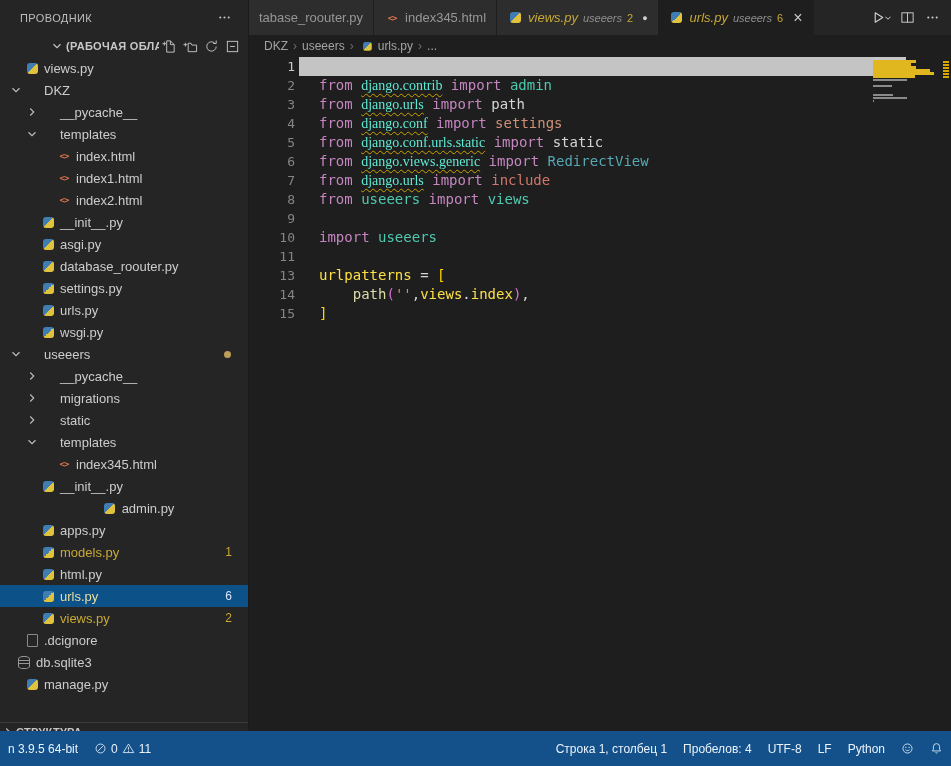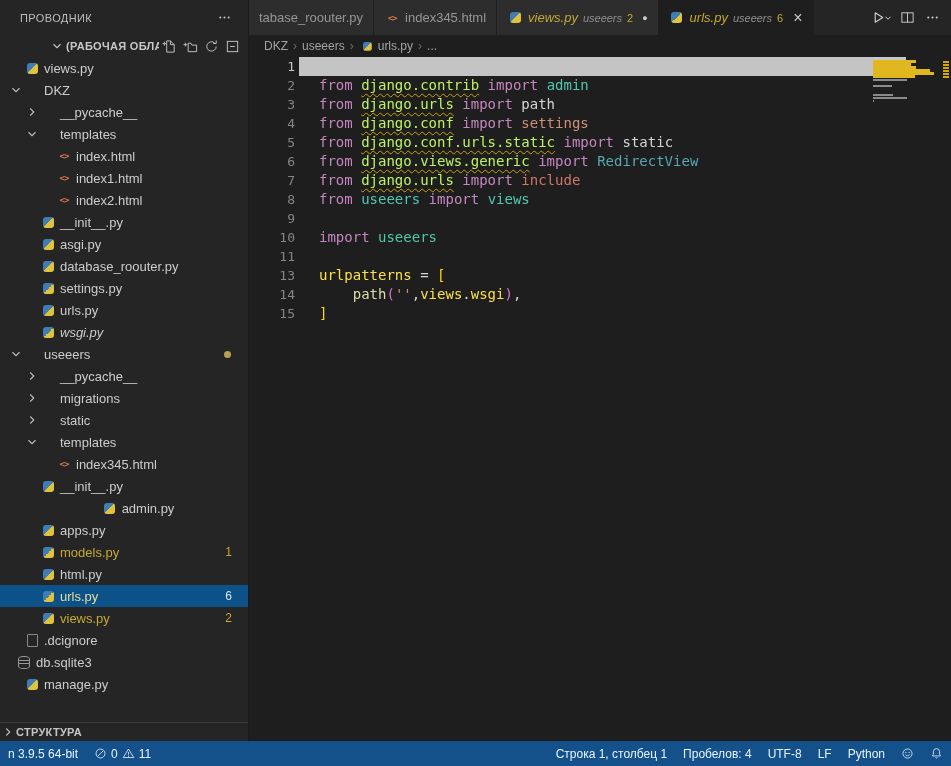--- a/index.html
+++ b/index.html
@@ -65,43 +65,43 @@
   
   .code{position:relative;flex:1;overflow:hidden;
     font-family:"DejaVu Sans Mono","Liberation Mono",monospace;font-size:14px;}
   .cl{height:19px;line-height:19px;white-space:pre;position:relative;}
   .cl.cur::after{content:'';position:absolute;left:50px;right:78px;top:0;bottom:0;
     background:rgba(238,238,238,.8);pointer-events:none;}
   .ln{display:inline-block;width:46px;text-align:right;color:#858585;font-size:13px;}
   .ln.act{color:#c6c6c6;}
   .ltxt{margin-left:24px;}
   .tk-kw{color:#c586c0;}
-  .tk-modw{color:#bef264;text-decoration-line:underline;text-decoration-style:wavy;
-    text-decoration-color:#c8a300;text-decoration-thickness:1px;text-underline-offset:3px;}
+  .tk-modw{color:#5eead4;text-decoration-line:underline;text-decoration-style:wavy;
+    text-decoration-color:#c8a300;text-decoration-thickness:1px;text-underline-offset:3px;font-family:Liberation Serif, serif;}
   .tk-teal{color:#4ec9b0;}
   .tk-orange{color:#ce9178;}
   .tk-red{color:#d1766a;}
   .tk-cyan{color:#56a8b5;}
   .tk-blue{color:#fde047;}
   .tk-gold{color:#ffd700;}
   .tk-fn{color:#dcdcaa;}
   .tk-pink{color:#d670d6;}
   .tk-str{color:#ce9178;}
   .tk-pl{color:#d4d4d4;}
 
   
   .minimap{position:absolute;top:0;right:10px;width:68px;}
   .mmrow{height:3px;display:flex;align-items:center;}
   .mmwarn{height:3px;background:#e0b71e;}
   .mmbar{height:2px;background:#8a8a8a;}
   .mmc{height:4px;background:#c8c8c8;}
   .rtick{position:absolute;right:2px;width:6px;height:2px;background:#d7a600;}
 
   
-  .statusbar{position:absolute;left:0;right:0;bottom:0;height:25px;
+  .statusbar{position:absolute;left:0;right:0;bottom:0;height:35px;
     background:var(--statusbar-bg,#14518b);display:flex;align-items:center;
     color:#eaf3fb;font-size:12px;}
   .st-left{display:flex;align-items:center;height:100%;}
   .st-right{margin-left:auto;display:flex;align-items:center;height:100%;}
   .st-item{display:flex;align-items:center;gap:4px;padding:0 8px;height:100%;cursor:pointer;white-space:nowrap;}
   .st-item svg{display:block;}
 </style>
 </head>
 <body>
 
@@ -220,21 +220,21 @@
         <div class="tree-row" style="padding-left: 24px;">
           <span class="twistie"></span>
           <span class="fi fi-py"></span>
           <span class="flabel">settings.py</span>
         </div>
         <div class="tree-row" style="padding-left: 24px;">
           <span class="twistie"></span>
           <span class="fi fi-py"></span>
           <span class="flabel">urls.py</span>
         </div>
-        <div class="tree-row" style="padding-left: 24px; font-style: italic;">
+        <div class="tree-row" style="padding-left: 24px;">
           <span class="twistie"></span>
           <span class="fi fi-py"></span>
           <span class="flabel">wsgi.py</span>
         </div>
         <div class="tree-row" style="padding-left: 8px;">
           <span class="twistie">
             <svg viewBox="0 0 16 16" width="14" height="14">
               <path d="M4 6l4 4 4-4" fill="none" stroke="currentColor" stroke-width="1.3"></path>
             </svg>
           </span>
@@ -423,21 +423,21 @@
           <div class="cl"><span class="ln">3</span><span class="ltxt"><span class="tk-kw">from</span><span class="tk-pl"> </span><span class="tk-modw">django.urls</span><span class="tk-pl"> </span><span class="tk-kw">import</span><span class="tk-pl"> </span><span class="tk-pl">path</span></span></div>
           <div class="cl"><span class="ln">4</span><span class="ltxt"><span class="tk-kw">from</span><span class="tk-pl"> </span><span class="tk-modw">django.conf</span><span class="tk-pl"> </span><span class="tk-kw">import</span><span class="tk-pl"> </span><span class="tk-orange">settings</span></span></div>
           <div class="cl"><span class="ln">5</span><span class="ltxt"><span class="tk-kw">from</span><span class="tk-pl"> </span><span class="tk-modw">django.conf.urls.static</span><span class="tk-pl"> </span><span class="tk-kw">import</span><span class="tk-pl"> </span><span class="tk-pl">static</span></span></div>
           <div class="cl"><span class="ln">6</span><span class="ltxt"><span class="tk-kw">from</span><span class="tk-pl"> </span><span class="tk-modw">django.views.generic</span><span class="tk-pl"> </span><span class="tk-kw">import</span><span class="tk-pl"> </span><span class="tk-cyan">RedirectView</span></span></div>
           <div class="cl"><span class="ln">7</span><span class="ltxt"><span class="tk-kw">from</span><span class="tk-pl"> </span><span class="tk-modw">django.urls</span><span class="tk-pl"> </span><span class="tk-kw">import</span><span class="tk-pl"> </span><span class="tk-red">include</span></span></div>
           <div class="cl"><span class="ln">8</span><span class="ltxt"><span class="tk-kw">from</span><span class="tk-pl"> </span><span class="tk-teal">useeers</span><span class="tk-pl"> </span><span class="tk-kw">import</span><span class="tk-pl"> </span><span class="tk-teal">views</span></span></div>
           <div class="cl"><span class="ln">9</span><span class="ltxt"></span></div>
           <div class="cl"><span class="ln">10</span><span class="ltxt"><span class="tk-kw">import</span><span class="tk-pl"> </span><span class="tk-teal">useeers</span></span></div>
           <div class="cl"><span class="ln">11</span><span class="ltxt"></span></div>
           <div class="cl"><span class="ln">13</span><span class="ltxt"><span class="tk-blue">urlpatterns</span><span class="tk-pl"> </span><span class="tk-pl">=</span><span class="tk-pl"> </span><span class="tk-gold">[</span></span></div>
-          <div class="cl"><span class="ln">14</span><span class="ltxt"><span class="tk-pl">    </span><span class="tk-fn">path</span><span class="tk-pink">(</span><span class="tk-str">''</span><span class="tk-pl">,</span><span class="tk-blue">views</span><span class="tk-pl">.</span><span class="tk-blue">wsgi</span><span class="tk-pink">)</span><span class="tk-pl">,</span></span></div>
+          <div class="cl"><span class="ln">14</span><span class="ltxt"><span class="tk-pl">    </span><span class="tk-fn">path</span><span class="tk-pink">(</span><span class="tk-str">''</span><span class="tk-pl">,</span><span class="tk-blue">views</span><span class="tk-pl">.</span><span class="tk-blue">index</span><span class="tk-pink">)</span><span class="tk-pl">,</span></span></div>
           <div class="cl"><span class="ln">15</span><span class="ltxt"><span class="tk-gold">]</span></span></div>
         </div>
       <div class="minimap" id="minimap">
           <div class="mmrow">
             <div class="mmc" style="width: 33px;"></div>
           </div>
           <div class="mmrow">
             <div class="mmwarn" style="width: 43px;"></div>
           </div>
           <div class="mmrow">

